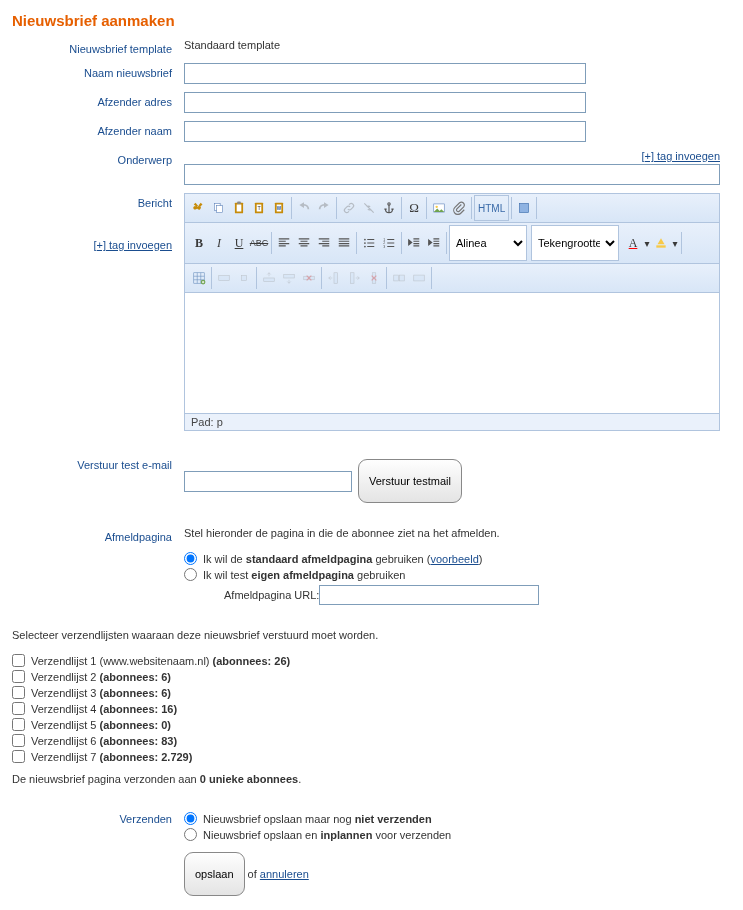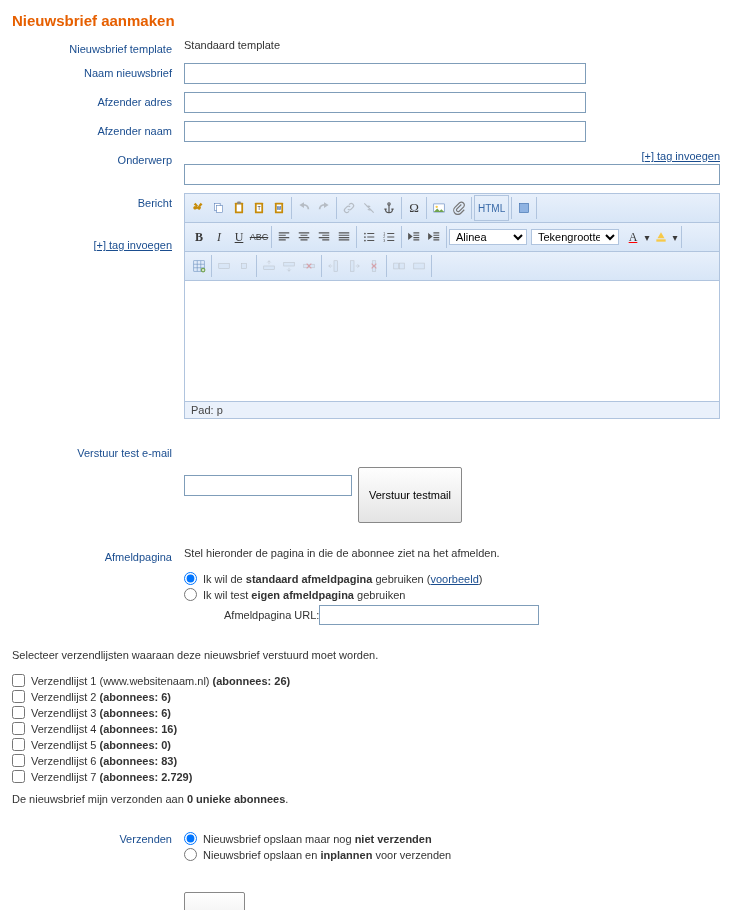--- a/index.html
+++ b/index.html
@@ -84,21 +84,21 @@
   justify-content: center;
   cursor: pointer;
   border: 1px solid transparent;
   margin: 0;
   font-size: 10px;
   color: #3a3a3a;
 }
 .tool-btn svg { width: 14px; height: 14px; }
 .tool-select {
   font-size: 11px;
-  height: 16px;
+  height: 36px;
   border: 1px solid #b0c4de;
   background: #fff;
   margin: 0 2px;
   padding: 0 2px;
 }
 .editor-body {
   height: 120px;
   background: #fff;
 }
 .editor-path {
@@ -115,26 +115,25 @@
   margin: 3px 0;
   gap: 6px;
 }
 .radio-row input, .check-row input { margin: 0; }
 .link { color: #1a4d8f; text-decoration: underline; cursor: pointer; }
 .indent-sub { margin-left: 40px; display: flex; align-items: center; margin-top: 4px; }
 .indent-sub input[type=text] { width: 220px; height: 20px; border: 1px solid #7f9db9; }
 .btn {
   font-family: inherit;
   font-size: 11px;
-  padding: 21px 10px;
+  padding: 15px 10px;
   border: 1px solid #888;
   background: linear-gradient(#fefefe,#e4e4e4);
   cursor: pointer;
-  border-radius: 2px;
-  margin-top: 20px;
+  border-radius: 9px;
 }
 .email-row { display: flex; align-items: center; gap: 6px; margin-top: 4px; }
 .email-row input[type=text] { width: 168px; height: 21px; border: 1px solid #7f9db9; }
 .summary-line { margin-top: 10px; }
 .bold { font-weight: bold; }
 </style>
 </head>
 <body>
 
 <h1 class="page-title">Nieuwsbrief aanmaken</h1>
@@ -509,21 +508,21 @@
         <div class="check-row">
           <input type="checkbox" style="">
           <span><span>Verzendlijst 6 </span><span class="bold">(abonnees: 83)</span></span>
         </div>
         <div class="check-row">
           <input type="checkbox" style="">
           <span><span>Verzendlijst 7 </span><span class="bold">(abonnees: 2.729)</span></span>
         </div>
       </div>
     <div class="summary-line">
-      <span>De nieuwsbrief mijn verzonden aan </span><span class="bold">0 unieke abonnees</span><span>.</span>
+      <span>De nieuwsbrief pagina verzonden aan </span><span class="bold">0 unieke abonnees</span><span>.</span>
     </div>
   </div>
 </div>
 
 <div class="sep"></div>
 
 <div class="form-row">
   <div class="form-label">Verzenden</div>
   <div class="form-content">
     <div class="radio-row">

